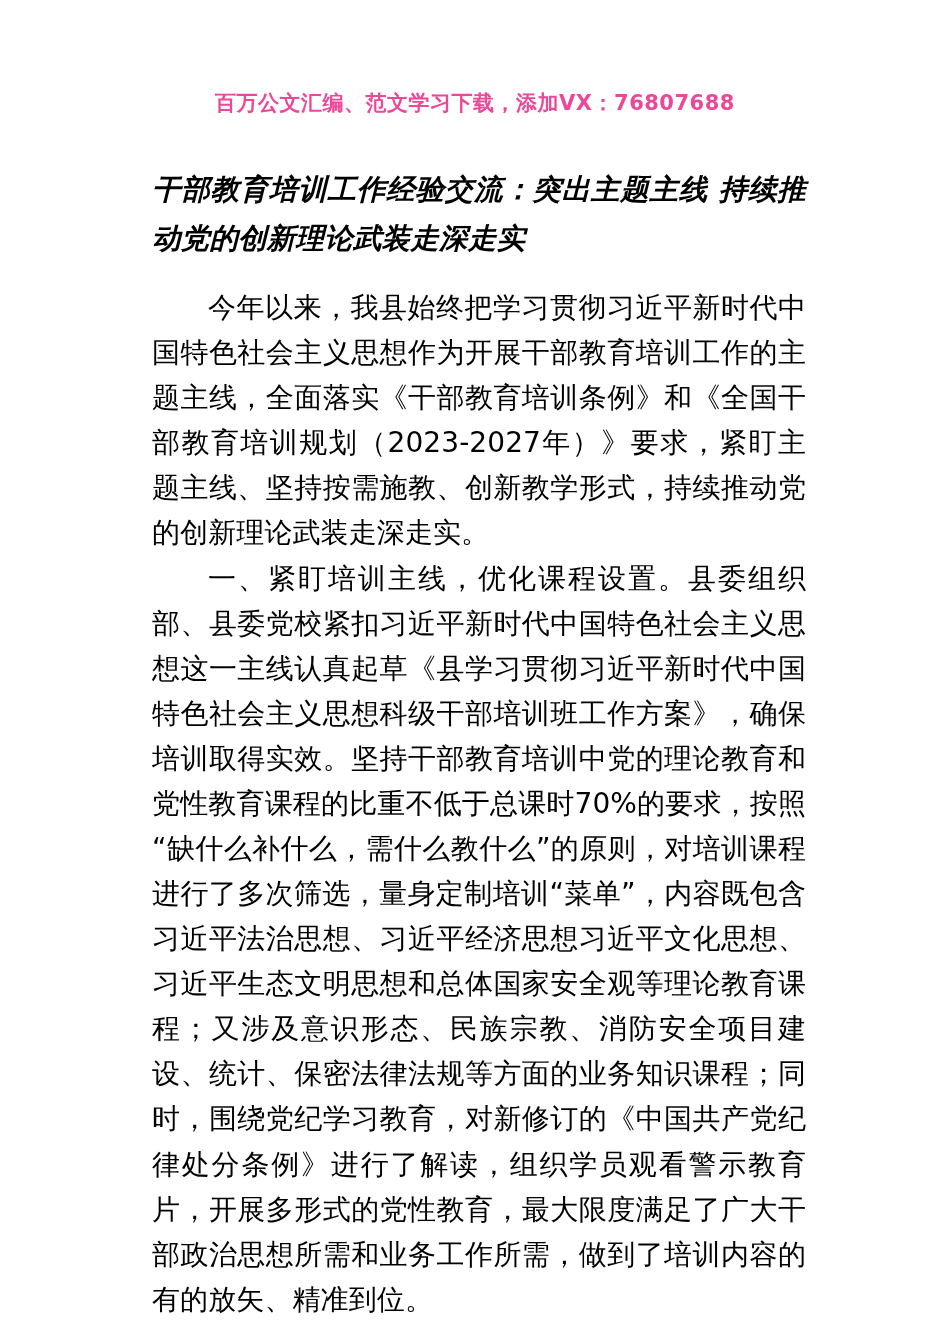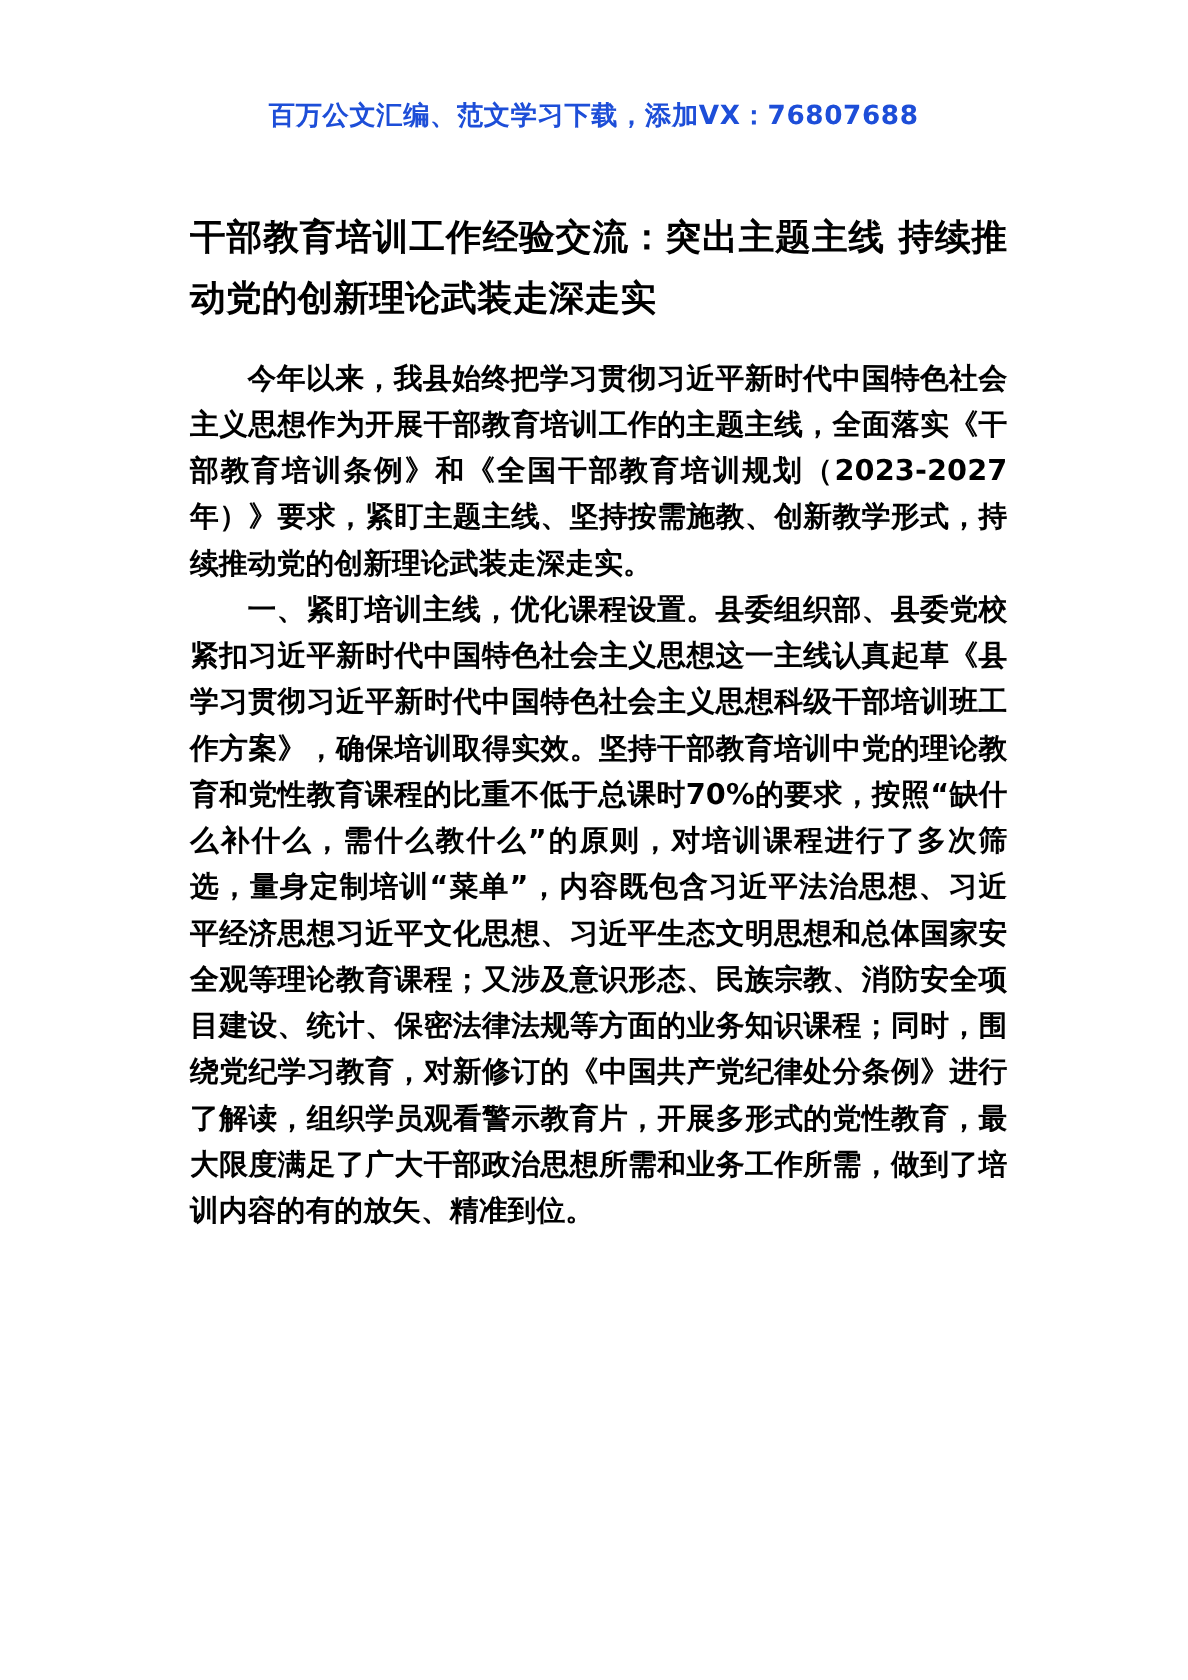--- a/index.html
+++ b/index.html
@@ -16,48 +16,49 @@
   }
   .page {
     position: relative;
     width: 950px;
     height: 1344px;
     box-sizing: border-box;
     padding: 0;
   }
   .watermark {
     position: absolute;
-    top: 78px;
+    top: 89px;
     left: 0;
     width: 950px;
     text-align: center;
-    color: #1d4ed8;
+    color: #ec4899;
     font-size: 21px;
     font-weight: 700;
     letter-spacing: 0.5px;
     font-family: "DejaVu Sans", "Liberation Sans", sans-serif;
   }
   .doc-body {
     position: absolute;
     top: 165px;
     left: 152px;
     width: 654px;
   }
   .doc-title {
     font-size: 28.5px;
     font-weight: 700;
     line-height: 1.72;
     text-align: justify;
     text-align-last: left;
     margin: 0 0 22px 0;
     letter-spacing: 0.2px;
+    font-style: italic;
   }
   .para {
-    font-size: 23px;
-    font-weight: 700;
+    font-size: 28px;
+    font-weight: 400;
     line-height: 1.61;
     text-align: justify;
     margin: 0;
     text-indent: 2em;
     letter-spacing: 0.1px;
   }
   .para + .para {
     margin-top: 0px;
   }
 </style>

